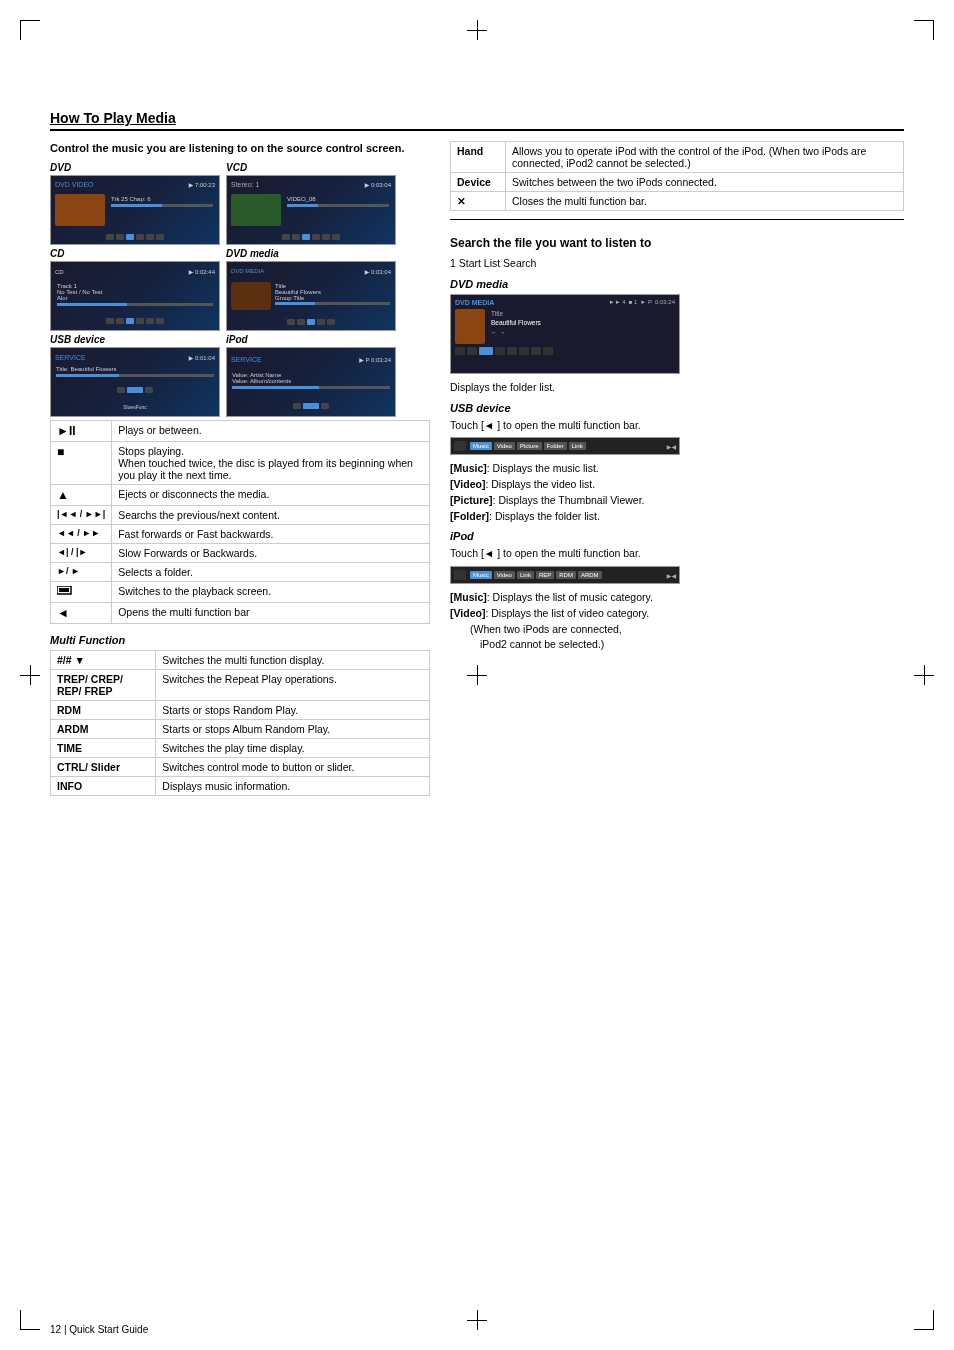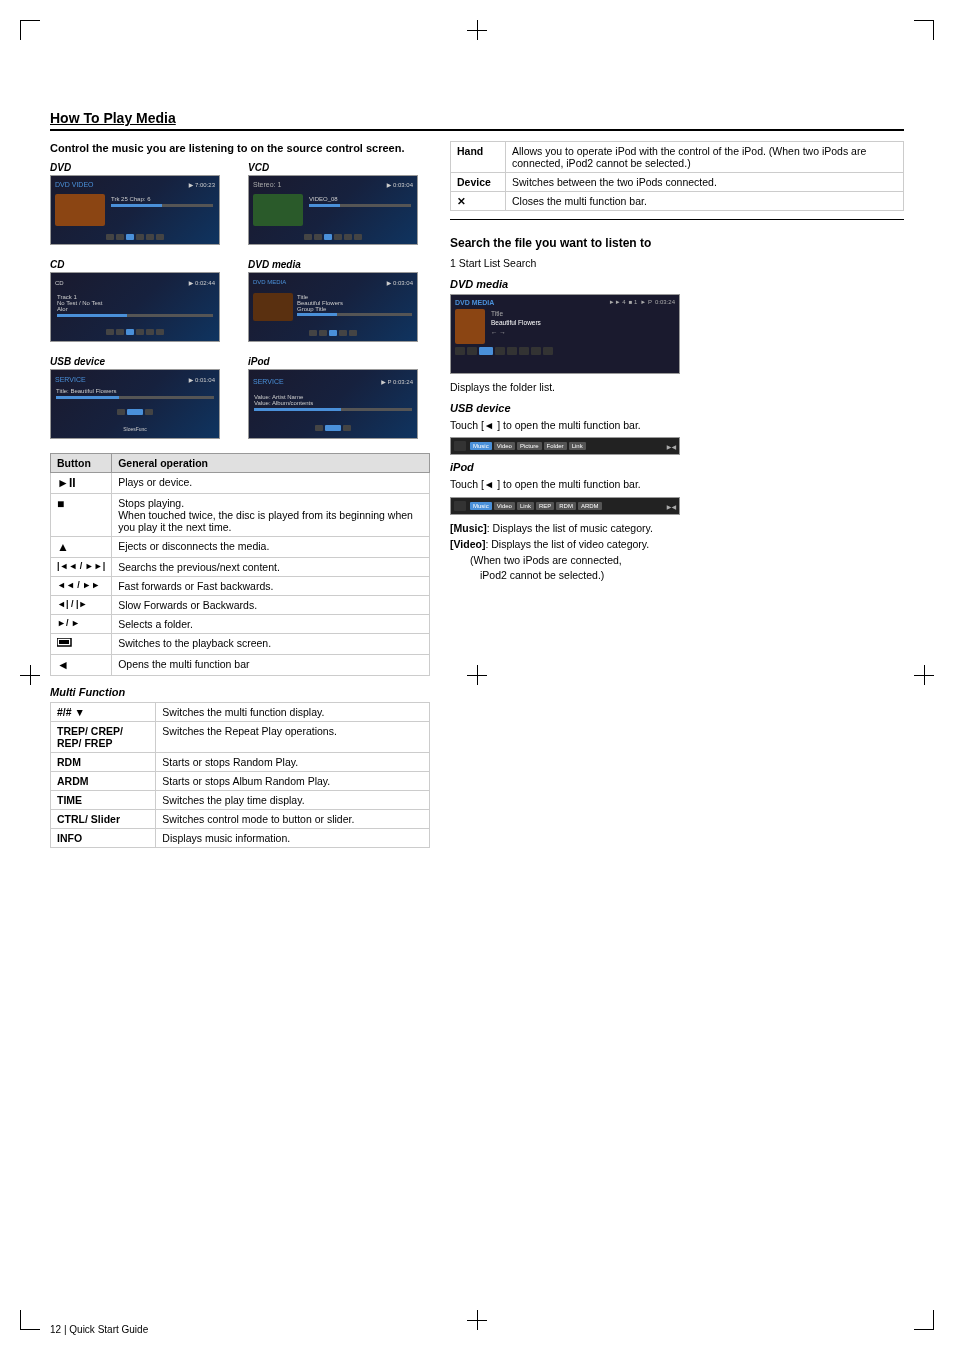--- a/index.html
+++ b/index.html
@@ -81,22 +81,22 @@
     .section-title-italic {
       font-style: italic;
       font-weight: bold;
       font-size: 11px;
       margin-bottom: 4px;
       margin-top: 6px;
     }
 
     .screen-row {
       display: flex;
-      gap: 28px;
-      margin-bottom: 14px;
+      gap: 6px;
+      margin-bottom: 3px;
     }
 
     .screen-label {
       font-size: 10px;
       font-style: italic;
       margin-bottom: 2px;
       font-weight: bold;
     }
 
     .screen-img {
@@ -536,27 +536,23 @@
                   <div class="sim-btn" style="background:#4a90d9;width:16px;"></div>
                   <div class="sim-btn"></div>
               </div>
             </div>
           </div>
         </div>
       </div>
 
       <table class="button-table">
         <tbody>
-            <tr>
-          <th>Button</th>
-          <th>General operation</th>
-        </tr>
         <tr>
           <td>►II</td>
-          <td>Plays or device.</td>
+          <td>Plays or between.</td>
         </tr>
         <tr>
           <td>■</td>
           <td>Stops playing.<br>When touched twice, the disc is played from its beginning when you play it the next time.</td>
         </tr>
         <tr>
           <td>▲</td>
           <td>Ejects or disconnects the media.</td>
         </tr>
         <tr>
@@ -699,20 +695,26 @@
           <div style="width:12px;height:10px;background:#333;border-radius:1px;margin-right:2px;"></div>
           <div class="usb-bar-tab active">Music</div>
           <div class="usb-bar-tab">Video</div>
           <div class="usb-bar-tab">Picture</div>
           <div class="usb-bar-tab">Folder</div>
           <div class="usb-bar-tab">Link</div>
           <div style="flex:1;"></div>
           <div style="color:#aaa;font-size:6px;">▶◀</div>
         </div>
 
+        <div class="text-block">
+          <strong>[Music]</strong>: Displays the music list.<br>
+          <strong>[Video]</strong>: Displays the video list.<br>
+          <strong>[Picture]</strong>: Displays the Thumbnail Viewer.<br>
+          <strong>[Folder]</strong>: Displays the folder list.
+        </div>
 
         <div class="section-title-italic">
           <span style="font-style:italic;font-weight:bold;">iPod</span>
         </div>
         <div class="text-block">Touch [◄ ] to open the multi function bar.</div>
 
         <div class="ipod-bar-img">
           <div style="width:12px;height:10px;background:#333;border-radius:1px;margin-right:2px;"></div>
           <div class="ipod-bar-tab active" style="background:#4a90d9;">Music</div>
           <div class="ipod-bar-tab">Video</div>

